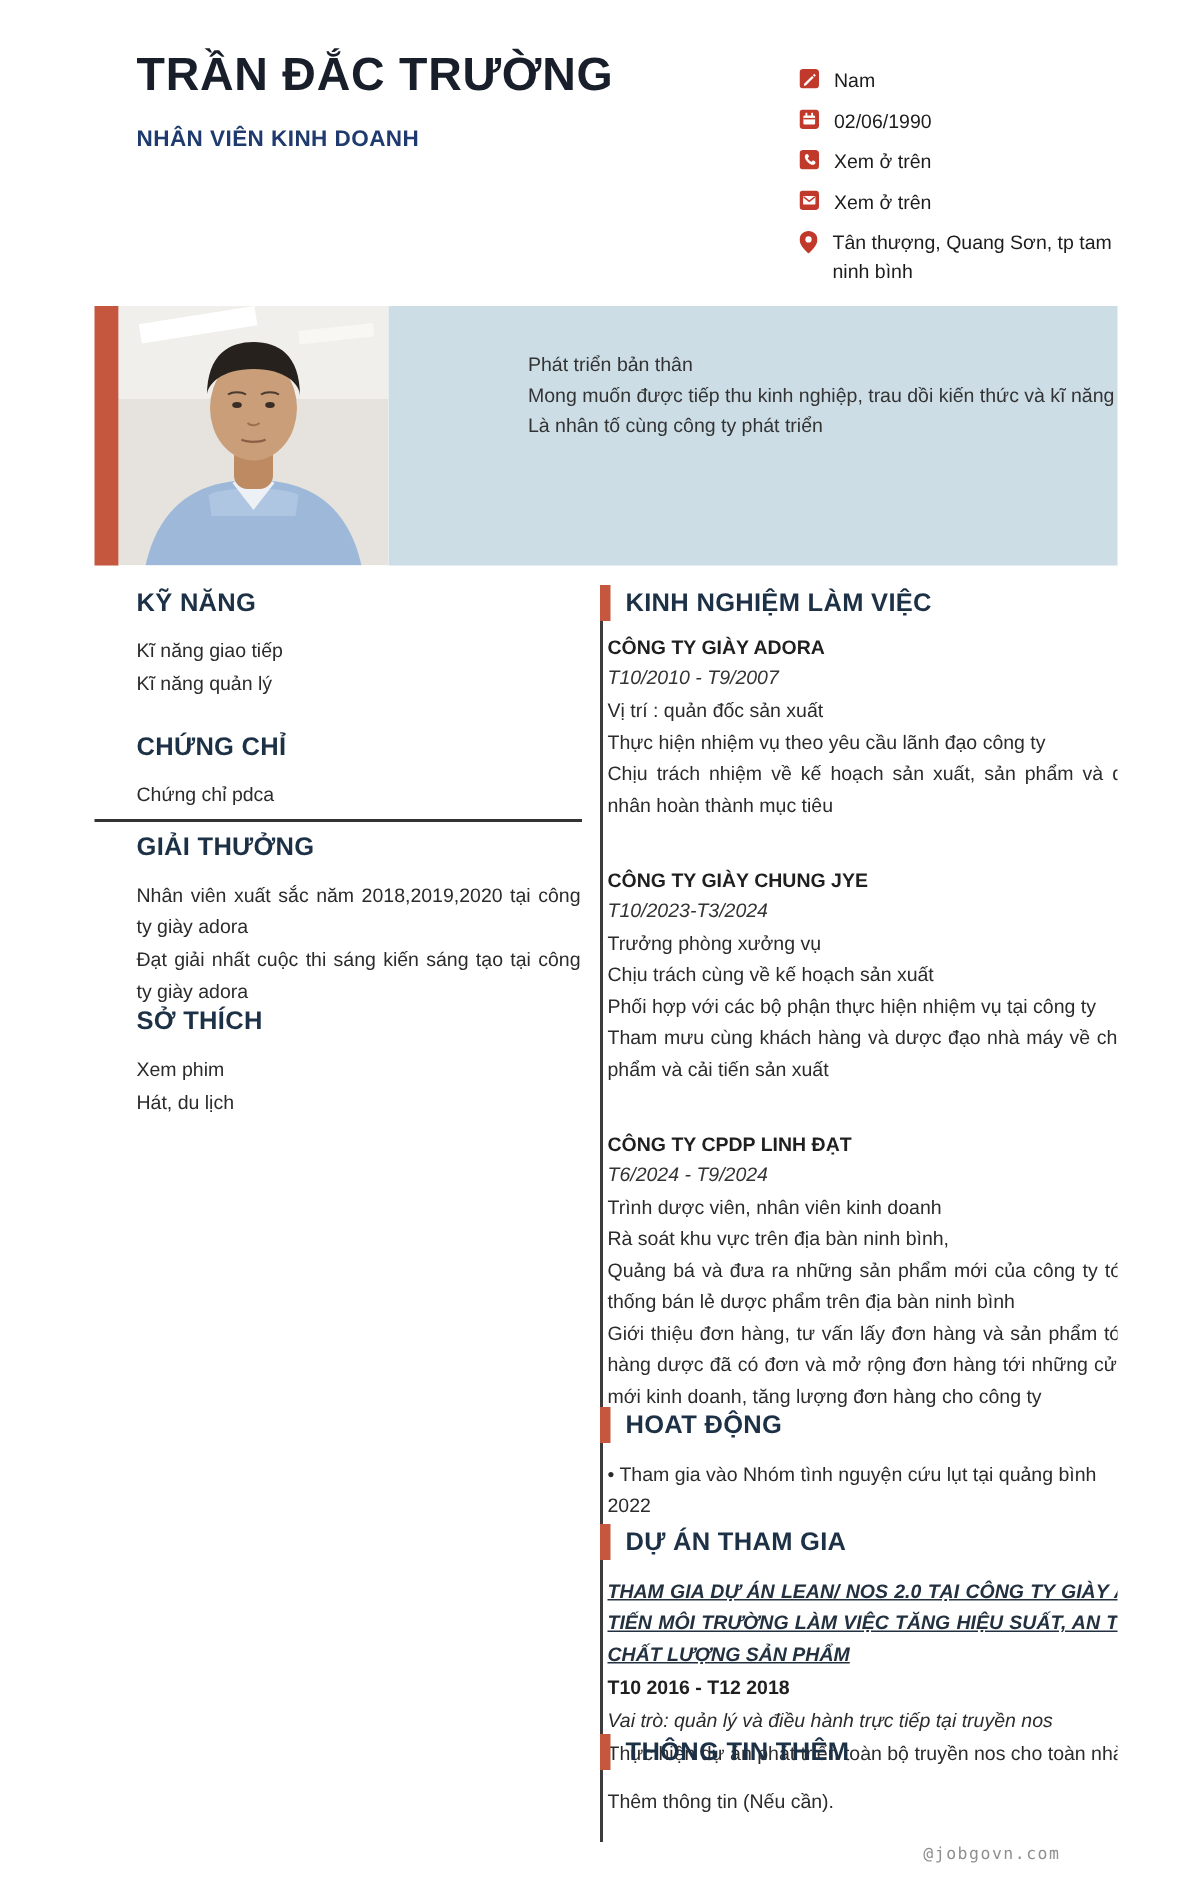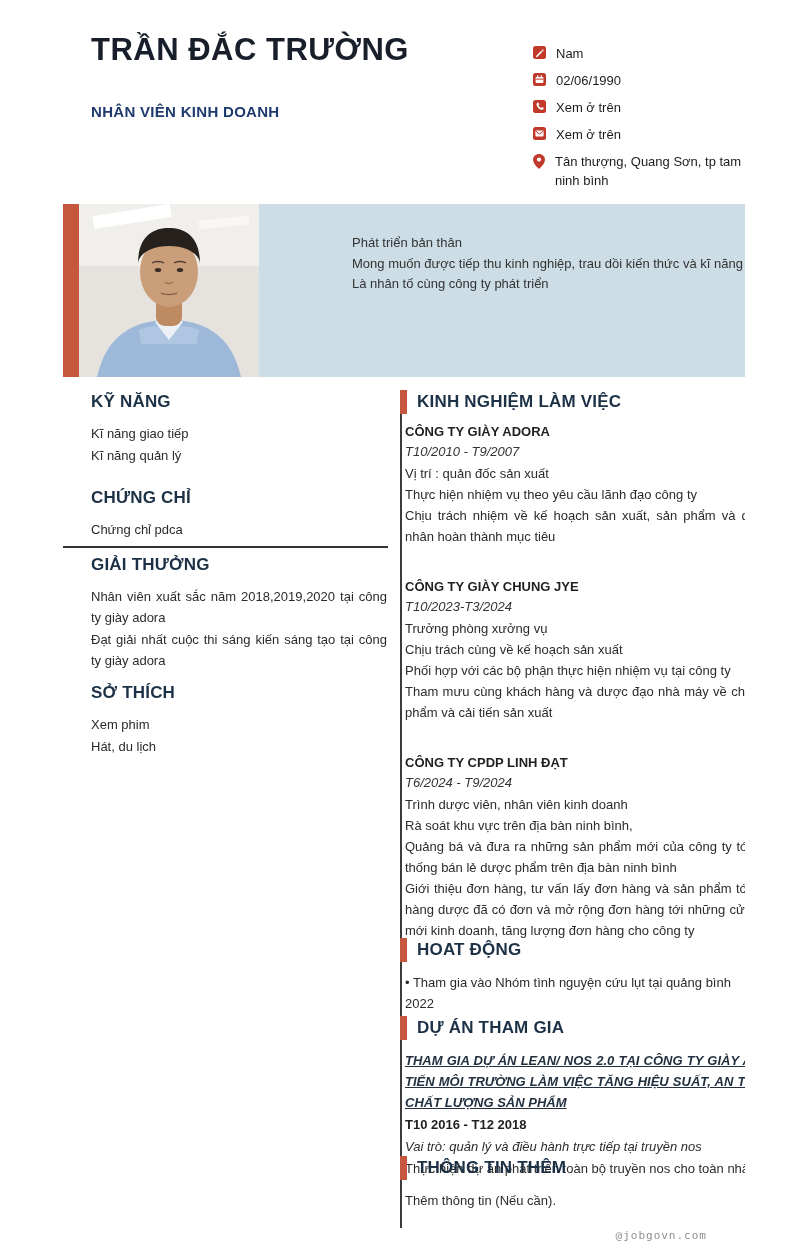--- a/index.html
+++ b/index.html
@@ -9,21 +9,21 @@
     font-family:"Liberation Sans","DejaVu Sans",sans-serif; color:#2b2b2b;
     overflow:hidden; margin:0 auto;
   }
   
   .name {
     position:absolute; left:36px; top:32px;
     font-size:31px; font-weight:800; color:#181f2a; letter-spacing:.5px;
   }
   .job-title {
     position:absolute; left:36px; top:84px;
-    font-size:15px; font-weight:700; color:#1e3a6e; letter-spacing:.3px;margin-top:19px;
+    font-size:15px; font-weight:700; color:#1e3a6e; letter-spacing:.3px;
   }
   .contacts { position:absolute; left:478px; top:32px; width:292px;
     display:flex; flex-direction:column; gap:8px;margin-top:12px; }
   .contact-row { display:flex; gap:10px; align-items:flex-start;
     font-size:13px; line-height:19px; color:#1c1c1c; }
   .cicon { flex:0 0 auto; margin-top:2px; display:inline-flex; }
   
   .accent-strip { position:absolute; left:8px; top:204px; width:16px; height:173px; background:#c4573e; }
   .photo { position:absolute; left:24px; top:204px; width:180px; height:173px; overflow:hidden; }
   .band { position:absolute; left:204px; top:204px; width:588px; height:173px; background:#ccdde6; }
@@ -155,21 +155,21 @@
     <div class="l-heading">CHỨNG CHỈ</div>
     <div class="l-item">Chứng chỉ pdca</div>
   </div>
 
   <div class="l-section" style="top:555px;">
     <div class="l-heading">GIẢI THƯỞNG</div>
     <div class="l-item">Nhân viên xuất sắc năm 2018,2019,2020 tại công ty giày adora</div>
     <div class="l-item">Đạt giải nhất cuộc thi sáng kiến sáng tạo tại công ty giày adora</div>
   </div>
 
-  <div class="l-section" style="top:671px;margin-top:12px;">
+  <div class="l-section" style="top:671px;">
     <div class="l-heading">SỞ THÍCH</div>
     <div class="l-item">Xem phim</div>
     <div class="l-item">Hát, du lịch</div>
   </div>
 
   <div class="r-section" style="top:390px;">
     <div class="r-heading-row">
       <div class="r-bar"></div>
       <div class="r-heading">KINH NGHIỆM LÀM VIỆC</div>
     </div>

